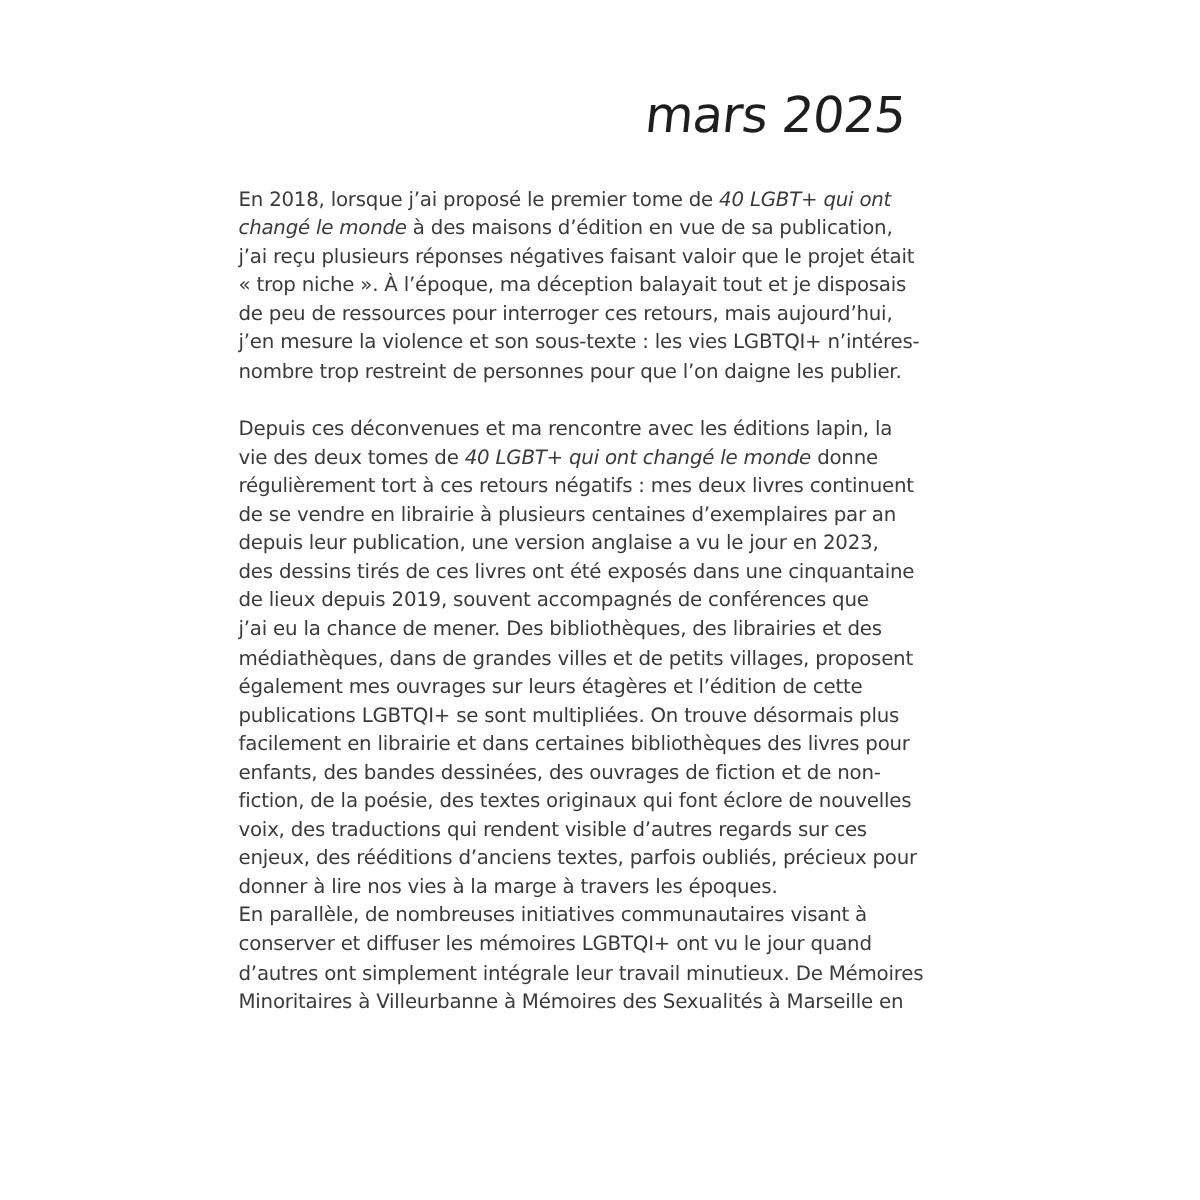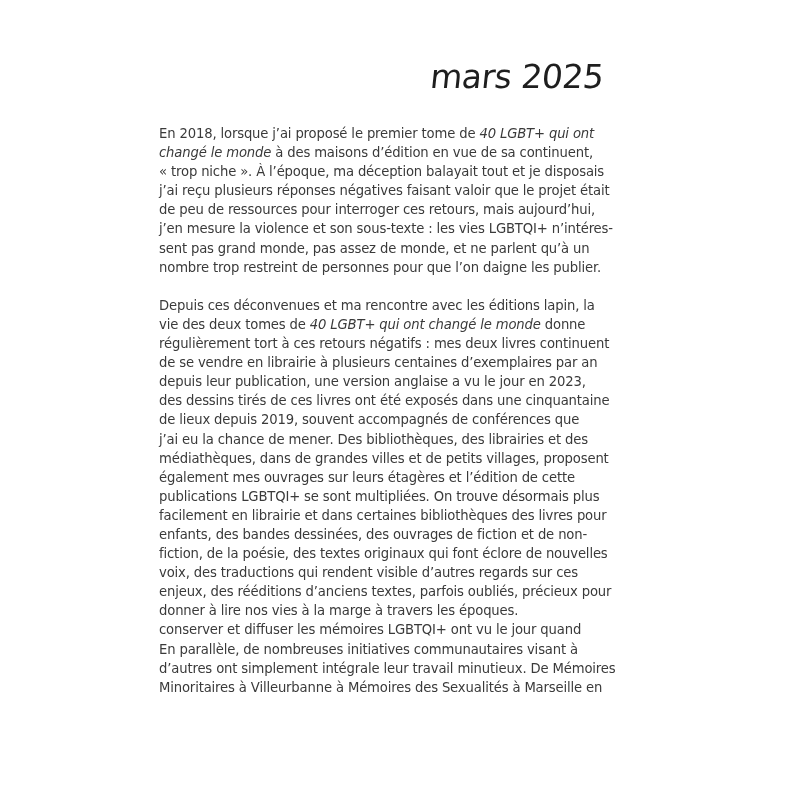--- a/index.html
+++ b/index.html
@@ -53,26 +53,25 @@
 
   <div class="date-heading">
     <svg width="200" height="50" viewBox="0 0 200 50">
       <text x="2" y="36" font-family="DejaVu Sans, sans-serif" font-size="33" fill="#1e1e1e" transform="skewX(-6)" style="letter-spacing:-0.5px">mars 2025</text>
     </svg>
   </div>
 
   <div class="body-text" id="body-text">
       <div class="paragraph">
         <span class="line"><span>En 2018, lorsque j’ai proposé le premier tome de </span><em>40 LGBT+ qui ont</em></span>
-        <span class="line"><em>changé le monde</em><span> à des maisons d’édition en vue de sa continuent,</span></span>
+        <span class="line"><em>changé le monde</em><span> à des maisons d’édition en vue de sa publication,</span></span>
+        <span class="line"><span>j’ai reçu plusieurs réponses négatives faisant valoir que le projet était</span></span>
         <span class="line"><span>« trop niche ». À l’époque, ma déception balayait tout et je disposais</span></span>
-        <span class="line"><span>j’ai reçu plusieurs réponses négatives faisant valoir que le projet était</span></span>
         <span class="line"><span>de peu de ressources pour interroger ces retours, mais aujourd’hui,</span></span>
         <span class="line"><span>j’en mesure la violence et son sous-texte : les vies LGBTQI+ n’intéres-</span></span>
-        <span class="line"><span>sent pas grand monde, pas assez de monde, et ne parlent qu’à un</span></span>
         <span class="line"><span>nombre trop restreint de personnes pour que l’on daigne les publier.</span></span>
       </div>
       <span class="gap"></span>
       <div class="paragraph">
         <span class="line"><span>Depuis ces déconvenues et ma rencontre avec les éditions lapin, la</span></span>
         <span class="line"><span>vie des deux tomes de </span><em>40 LGBT+ qui ont changé le monde</em><span> donne</span></span>
         <span class="line"><span>régulièrement tort à ces retours négatifs : mes deux livres continuent</span></span>
         <span class="line"><span>de se vendre en librairie à plusieurs centaines d’exemplaires par an</span></span>
         <span class="line"><span>depuis leur publication, une version anglaise a vu le jour en 2023,</span></span>
         <span class="line"><span>des dessins tirés de ces livres ont été exposés dans une cinquantaine</span></span>
@@ -80,20 +79,20 @@
         <span class="line"><span>j’ai eu la chance de mener. Des bibliothèques, des librairies et des</span></span>
         <span class="line"><span>médiathèques, dans de grandes villes et de petits villages, proposent</span></span>
         <span class="line"><span>également mes ouvrages sur leurs étagères et l’édition de cette</span></span>
         <span class="line"><span>publications LGBTQI+ se sont multipliées. On trouve désormais plus</span></span>
         <span class="line"><span>facilement en librairie et dans certaines bibliothèques des livres pour</span></span>
         <span class="line"><span>enfants, des bandes dessinées, des ouvrages de fiction et de non-</span></span>
         <span class="line"><span>fiction, de la poésie, des textes originaux qui font éclore de nouvelles</span></span>
         <span class="line"><span>voix, des traductions qui rendent visible d’autres regards sur ces</span></span>
         <span class="line"><span>enjeux, des rééditions d’anciens textes, parfois oubliés, précieux pour</span></span>
         <span class="line"><span>donner à lire nos vies à la marge à travers les époques.</span></span>
+        <span class="line"><span>En parallèle, de nombreuses initiatives communautaires visant à</span></span>
         <span class="line"><span>conserver et diffuser les mémoires LGBTQI+ ont vu le jour quand</span></span>
-        <span class="line"><span>En parallèle, de nombreuses initiatives communautaires visant à</span></span>
         <span class="line"><span>d’autres ont simplement intégrale leur travail minutieux. De Mémoires</span></span>
         <span class="line"><span>Minoritaires à Villeurbanne à Mémoires des Sexualités à Marseille en</span></span>
       </div>
     </div>
 
 </div>
 
 </body></html>

